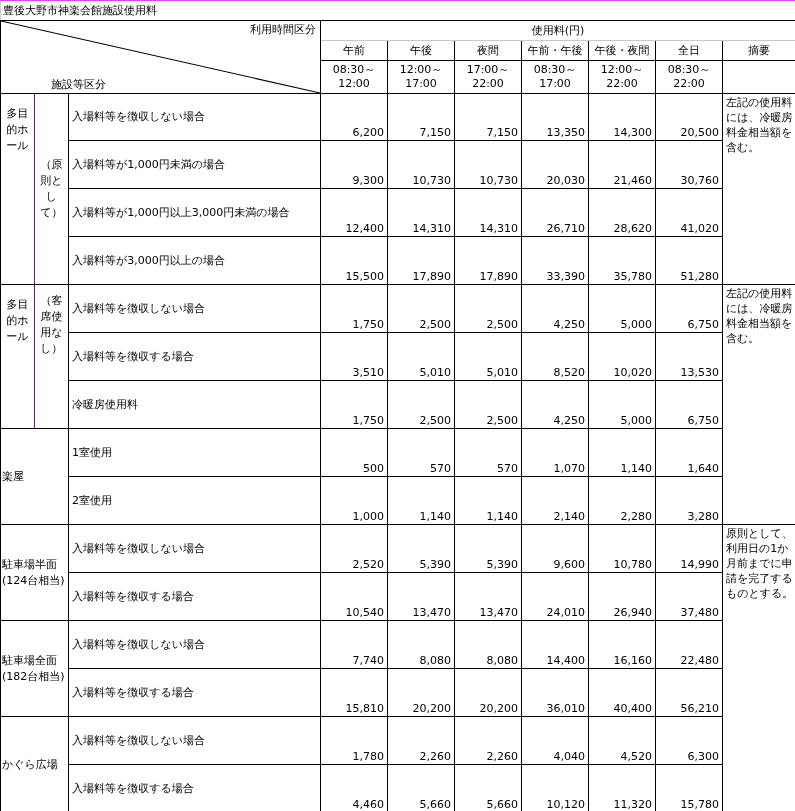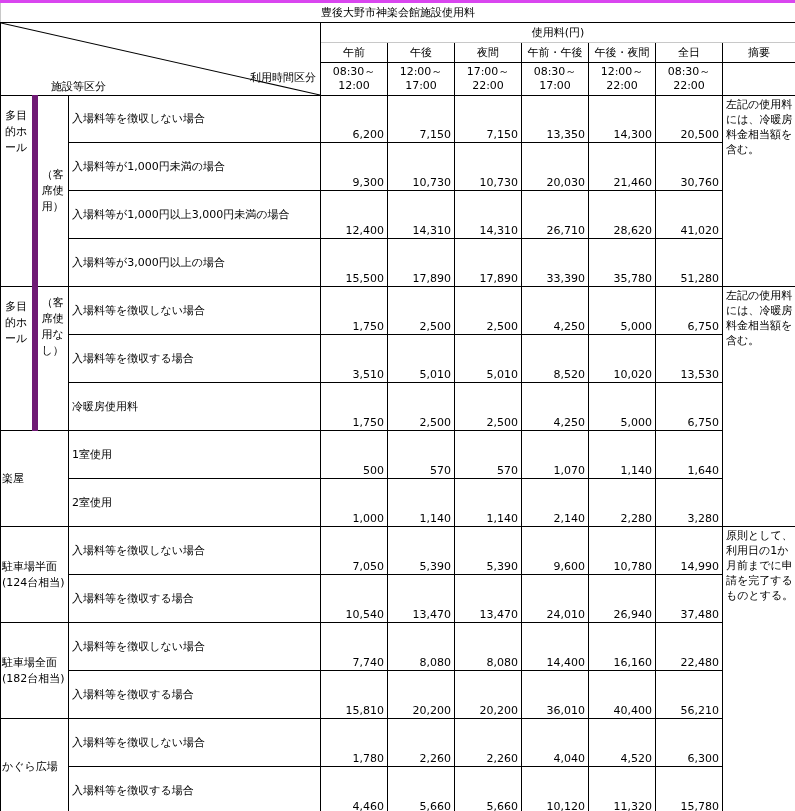--- a/index.html
+++ b/index.html
@@ -1,32 +1,32 @@
 <!DOCTYPE html>
 <html><head>
 <meta charset="utf-8">
 <style>
   html, body { margin:0; padding:0; background:#ffffff; }
   body { width:795px; height:811px; overflow:hidden; font-family:"DejaVu Sans", sans-serif; font-size:11px; color:#000; }
   table { border-collapse:collapse; table-layout:fixed; width:795px; }
   td { border:1px solid #000; padding:0 2px; vertical-align:bottom; line-height:14px; overflow:hidden; white-space:nowrap; }
-  .title { height:19px; text-align:center; vertical-align:middle; border-top:3px solid #d946ef; border-left:1px solid #c8c8c8; border-right:1px solid #c8c8c8; }
+  .title { height:19px; vertical-align:middle; border-top:1px solid #d946ef; border-left:1px solid #c8c8c8; border-right:1px solid #c8c8c8; }
   .diag { position:relative; padding:0; vertical-align:top; }
   .diag svg { position:absolute; left:0; top:0; width:100%; height:100%; }
-  .diag .tr { position:absolute; right:4px; top:2px;margin-top:46px; }
+  .diag .tr { position:absolute; right:4px; top:2px; }
   .diag .bl { position:absolute; left:2px; bottom:1px;margin-left:48px; }
   .hdr-c { text-align:center; vertical-align:middle; }
   .time { text-align:center; vertical-align:middle; line-height:14px; white-space:normal; padding:2px 0;margin-top:46px; }
   .num { text-align:right; vertical-align:bottom; padding-right:3px; }
   .item { text-align:left; vertical-align:middle; padding-left:3px; }
   .vert { text-align:center; vertical-align:top; white-space:normal; word-break:break-all; padding-top:12px; line-height:16px; width:14px; }
   .vert-c { text-align:center; vertical-align:middle; white-space:normal; word-break:break-all; line-height:16px; }
   .cat { text-align:left; vertical-align:middle; white-space:normal; padding-left:1px; line-height:16px; }
   .note { vertical-align:top; white-space:normal; text-align:left; padding:1px 1px 0 3px; line-height:15px; font-size:11px; border-bottom:none;margin-left:44px; }
-  .lt-sep { border-right:6px solid #701a75;margin-left:48px; }
+  .lt-sep { border-right:1px solid #701a75;margin-left:48px; }
   .hall-rowh { height:46px; }
 </style>
 </head>
 <body>
 
 <table>
   <colgroup>
     <col style="width:34px">
       <col style="width:34px">
       <col style="width:252px">
@@ -88,21 +88,21 @@
         </td>
     <td class="time">
           <div>08:30～</div>
           <div>22:00</div>
         </td>
     <td></td>
   </tr>
 
   <tr class="hall-rowh" style="height:47px">
     <td rowspan="4" class="vert lt-sep">多目的ホール</td>
-    <td rowspan="4" class="vert-c">（客席使用）</td>
+    <td rowspan="4" class="vert-c">（原則として）</td>
     <td class="item">入場料等を徴収しない場合</td>
     <td class="num">6,200</td>
     <td class="num">7,150</td>
     <td class="num">7,150</td>
     <td class="num">13,350</td>
     <td class="num">14,300</td>
     <td class="num">20,500</td>
     <td rowspan="4" class="note" style="border-bottom:1px solid #000">左記の使用料には、冷暖房料金相当額を含む。</td>
   </tr>
   <tr style="height:48px">
@@ -180,21 +180,21 @@
     <td class="num">1,140</td>
     <td class="num">1,140</td>
     <td class="num">2,140</td>
     <td class="num">2,280</td>
     <td class="num">3,280</td>
   </tr>
 
   <tr style="height:48px">
     <td colspan="2" rowspan="2" class="cat">駐車場半面(124台相当)</td>
     <td class="item">入場料等を徴収しない場合</td>
-    <td class="num">7,050</td>
+    <td class="num">2,520</td>
     <td class="num">5,390</td>
     <td class="num">5,390</td>
     <td class="num">9,600</td>
     <td class="num">10,780</td>
     <td class="num">14,990</td>
     <td rowspan="8" class="note" style="border-bottom:1px solid #000">原則として、利用日の1か月前までに申請を完了するものとする。</td>
   </tr>
   <tr style="height:48px">
     <td class="item">入場料等を徴収する場合</td>
     <td class="num">10,540</td>

